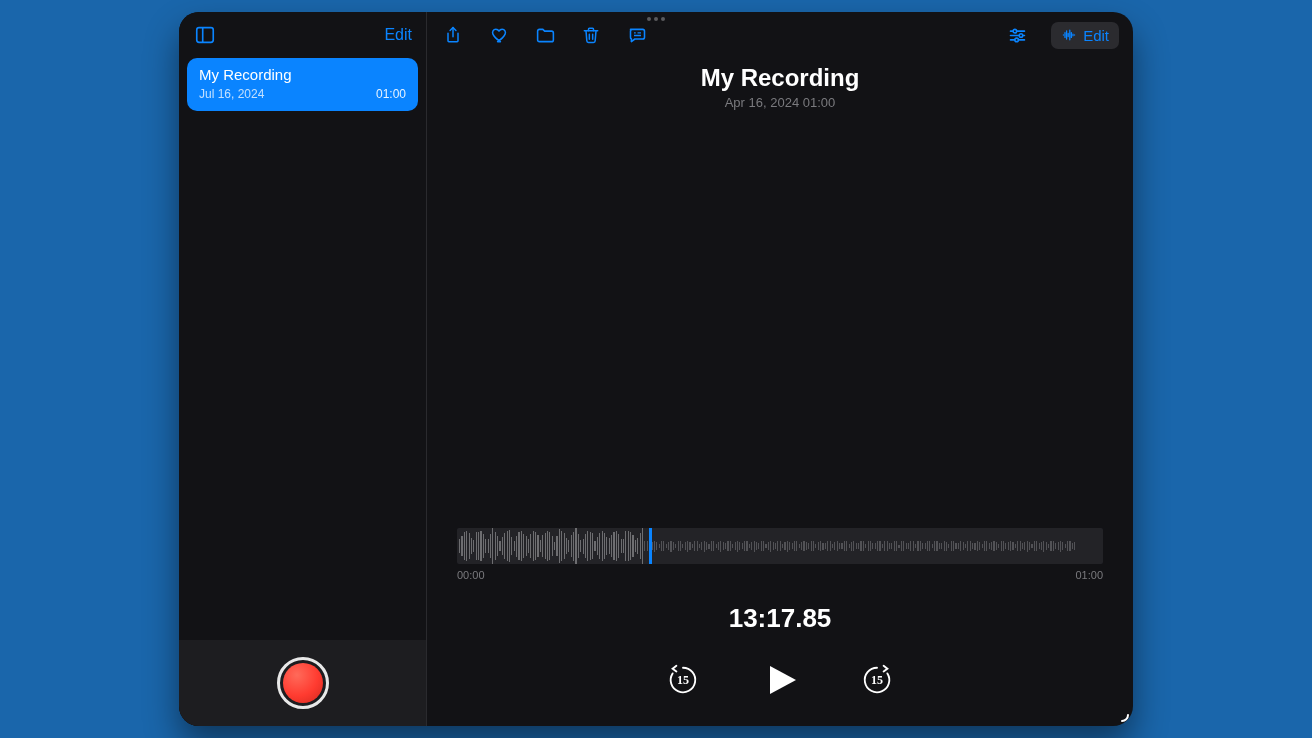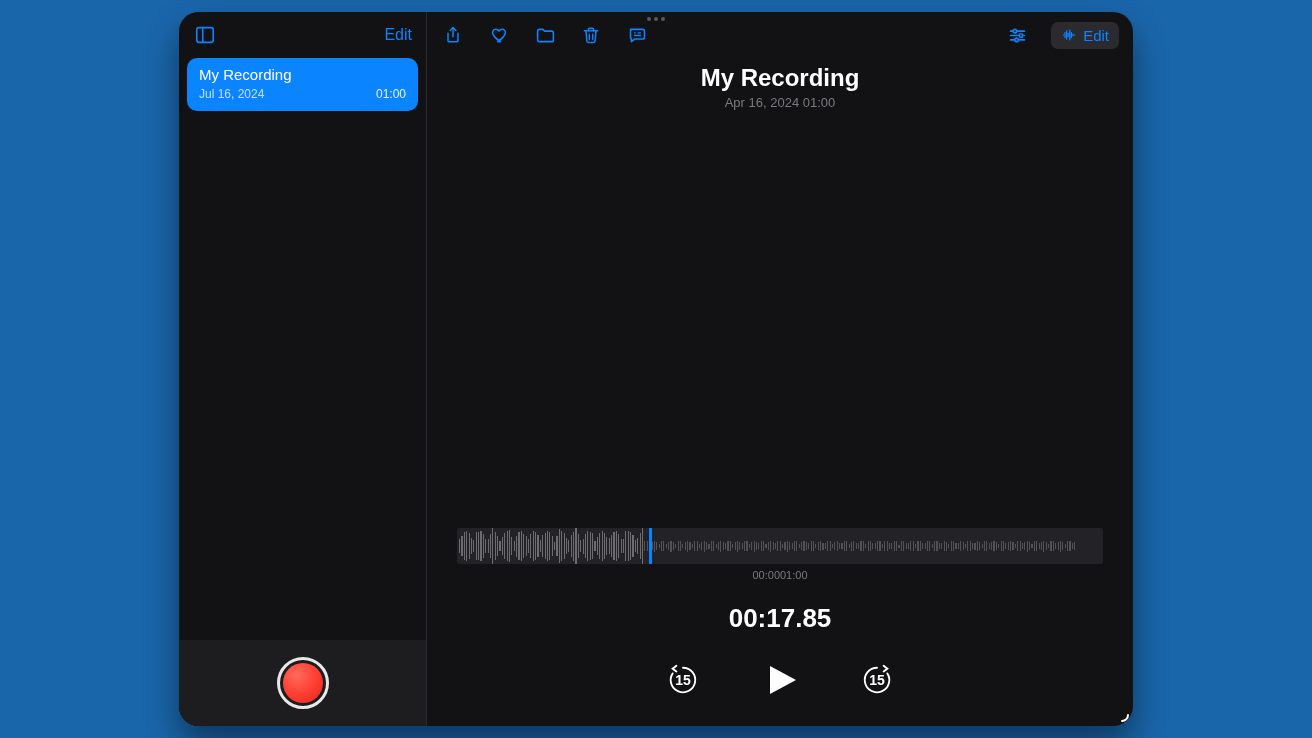--- a/index.html
+++ b/index.html
@@ -169,21 +169,21 @@
     background: #7a7a7e;
   }
   .playhead-line {
     position: absolute;
     top: -4px; bottom: -4px;
     width: 3px;
     background: #0a84ff;
     border-radius: 2px;
   }
   .time-axis {
-    display: flex; justify-content: center;
+    display: flex; justify-content: space-between;
     color: #7a7a7e; font-size: 11px; margin-top: 5px;
   }
   .current-time {
     text-align: center;
     color: #fff;
     font-size: 26px;
     font-weight: 700;
     margin-top: 22px;
     font-variant-numeric: tabular-nums;
   }
@@ -194,21 +194,21 @@
   }
   .skip-btn {
     position: relative;
     width: 34px; height: 34px;
     cursor: pointer;
   }
   .skip-btn svg { width: 34px; height: 34px; }
   .skip-label {
     position: absolute; inset: 0;
     display: flex; align-items: center; justify-content: center;
-    color: #fff; font-size: 14px; font-weight: 600;
+    color: #fff; font-size: 12px; font-weight: 600; font-family: Liberation Serif, serif;
   }
   .play-btn {
     width: 40px; height: 40px;
     cursor: pointer;
   }
   .corner-grip {
     position: absolute;
     right: 4px; bottom: 4px;
     width: 16px; height: 16px;
   }
@@ -576,21 +576,21 @@
           </div>
         <div class="playhead-line" id="playhead" style="left: 29.75%;">
           
           
         </div>
       </div>
       <div class="time-axis">
         <span>00:00</span>
         <span>01:00</span>
       </div>
-      <div class="current-time">00:17.85</div>
+      <div class="current-time">13:17.85</div>
       <div class="controls">
         <div class="skip-btn">
           <svg viewBox="0 0 36 36" fill="none" stroke="#fff" stroke-width="2" stroke-linecap="round">
             <path d="M18 5a13 13 0 1 1-11 6"></path>
             <path d="M11 3l-4 3 4 3" fill="none"></path>
           </svg>
           <div class="skip-label">15</div>
         </div>
         <div class="play-btn">
           <svg viewBox="0 0 40 40">

